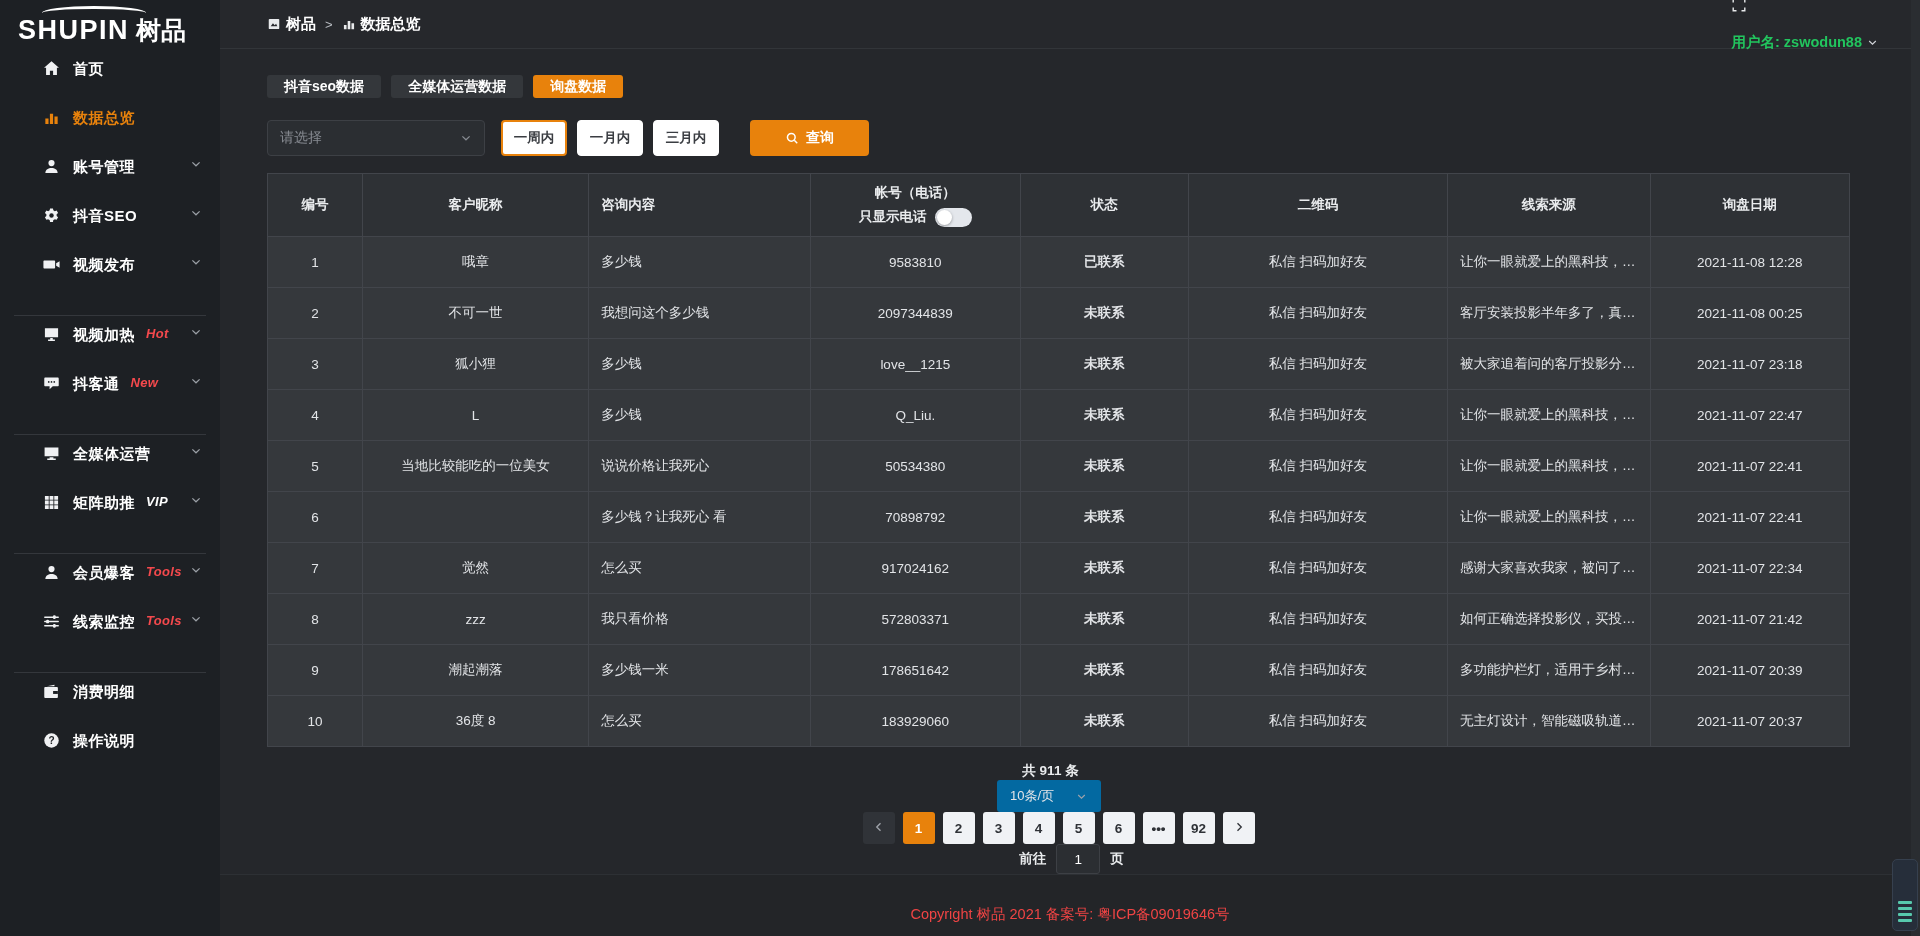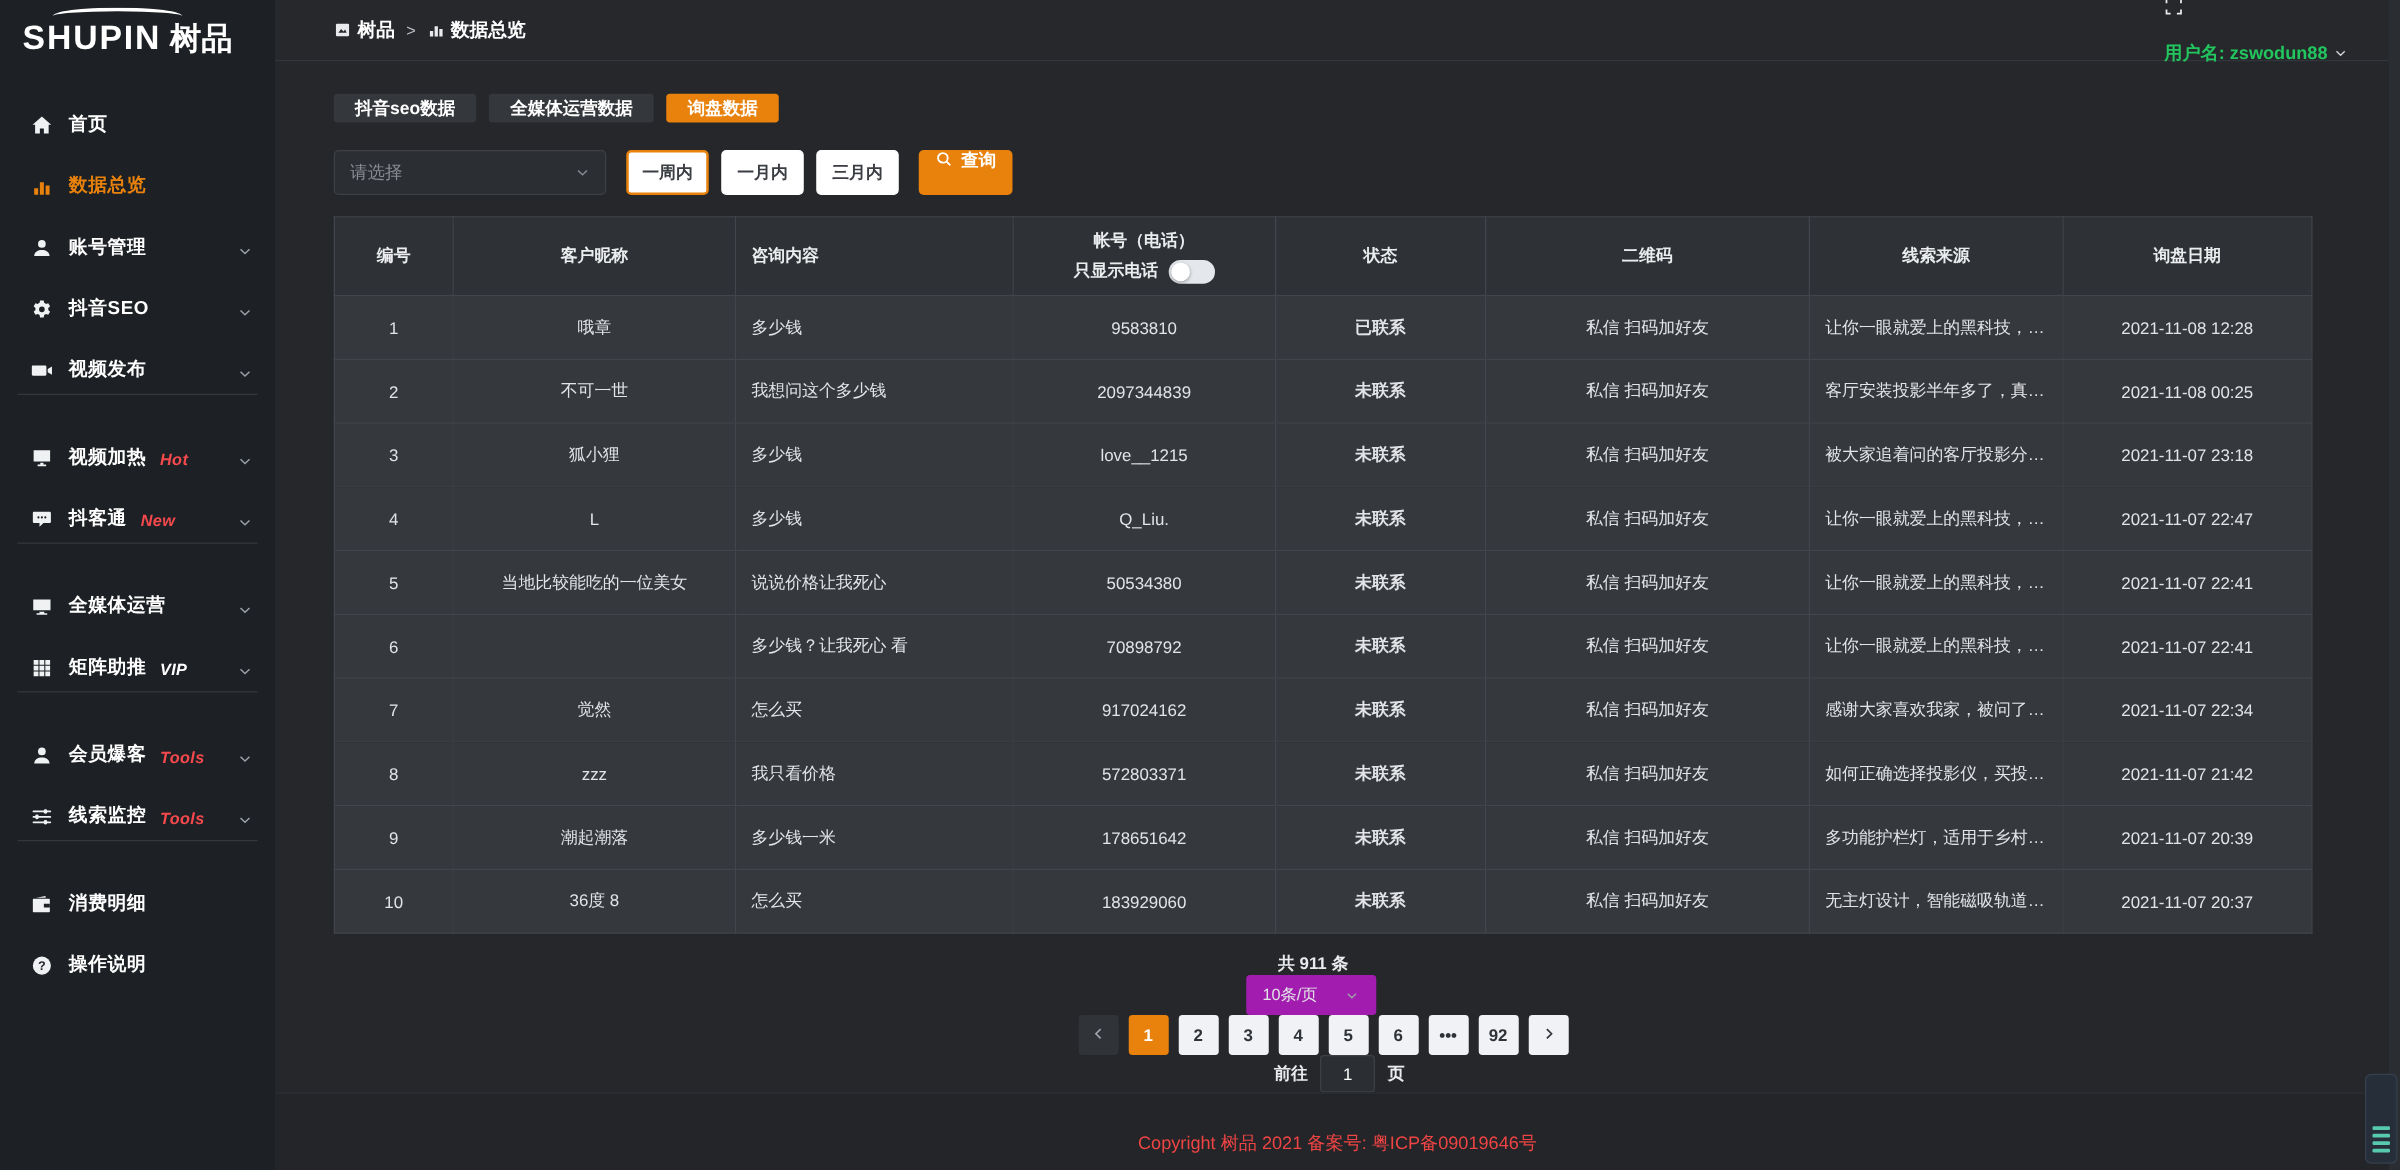--- a/index.html
+++ b/index.html
@@ -6,21 +6,21 @@
   html,body { width: 1920px; height: 936px; overflow: hidden; }
   body { display: flex; background: #25272b; font-family: "Liberation Sans", sans-serif; }
 
   
   .sidebar { width: 220px; min-width: 220px; background: #1d2024; display: flex; flex-direction: column; }
   .logo { height: 60px; display: flex; align-items: center; padding-left: 18px; gap: 7px; position: relative; }
   .logo-en { font-size: 27px; font-weight: bold; color: #fff; letter-spacing: 1.5px; }
   .logo-cn { font-size: 25px; font-weight: bold; color: #fff; }
   .logo-arc { position: absolute; top: 6px; left: 42px; width: 104px; height: 14px; border-top: 3px solid #fff; border-radius: 50%; }
   .side-menu { flex: 1; padding-top: 0; }
-  .side-item { height: 49px; display: flex; align-items: flex-end; padding: 0 18px 0 25px; color: #fff; cursor: pointer; }
+  .side-item { height: 49px; display: flex; align-items: flex-start; padding: 0 18px 0 43px; color: #fff; cursor: pointer; }
   .si-icon { width: 18px; display: flex; color: #f0f1f3; margin-right: 12px; }
   .si-icon svg { width: 17px; height: 17px; }
   .si-label { font-size: 15px; font-weight: 600; letter-spacing: .5px; }
   .side-item.active .si-icon, .side-item.active .si-label { color: #e8820c; }
   .si-badge { font-size: 13px; font-weight: bold; font-style: italic; margin-left: 11px; letter-spacing: .3px; }
   .si-chevron { margin-left: auto; color: #9ba0a7; display: flex; }
   .si-chevron svg { width: 12px; height: 12px; }
   .side-divider { height: 1px; background: #34373c; margin: 10px 14px; }
 
   
@@ -44,42 +44,42 @@
   .tab-btn { height: 23px; padding: 0 17px; background: #34373b; color: #fff; font-size: 14px; font-weight: 600; border: none; border-radius: 3px; cursor: pointer; font-family: inherit; }
   .tab-btn.active { background: #e8820c; }
 
   .filters { display: flex; align-items: center; margin-top: 22px; }
   .select { width: 218px; height: 36px; background: #2b2e32; border: 1px solid #3d4045; border-radius: 4px; display: flex; align-items: center; padding: 0 12px; color: #878b92; font-size: 14px; cursor: pointer; margin-right: 16px; }
   .sel-chevron { margin-left: auto; display: flex; color: #878b92; }
   .sel-chevron svg { width: 12px; height: 12px; }
   .range-group { display: flex; gap: 10px; }
   .range-btn { width: 66px; height: 36px; background: #fff; color: #3a3d42; font-size: 13.5px; font-weight: 600; border: 1px solid #fff; border-radius: 4px; cursor: pointer; font-family: inherit; }
   .range-btn.active { border: 2px solid #e8820c; }
-  .query-btn { margin-left: 16px; height: 36px; padding: 0 13px; background: #e8820c; color: #fff; border: none; border-radius: 4px; font-size: 14px; font-weight: 600; display: flex; align-items: flex-start; gap: 7px; cursor: pointer; font-family: inherit; }
+  .query-btn { margin-left: 31px; height: 36px; padding: 0 35px; background: #e8820c; color: #fff; border: none; border-radius: 4px; font-size: 14px; font-weight: 600; display: flex; align-items: center; gap: 7px; cursor: pointer; font-family: inherit; }
   .q-icon { display: flex; }
   .q-icon svg { width: 14px; height: 14px; }
 
   .data-table { width: 100%; border-collapse: collapse; margin-top: 17px; table-layout: fixed; }
   .data-table th, .data-table td { border: 1px solid #42454b; font-size: 13.5px; color: #e2e4e7; padding: 0 12px; height: 51px; overflow: hidden; white-space: nowrap; text-align: center; }
   .data-table th { background: #2e3135; height: 63px; font-weight: 600; color: #eaecee; }
   .data-table td { background: #35383c; }
   .data-table th:nth-child(3), .data-table td:nth-child(3), .data-table td:nth-child(7) { text-align: left; }
   .w0{width:6%} .w1{width:14.3%} .w2{width:14%} .w3{width:13.3%} .w4{width:10.6%} .w5{width:16.4%} .w6{width:12.8%} .w7{width:12.6%}
   .toggle-line { display: flex; align-items: center; justify-content: center; gap: 8px; margin-top: 6px; font-weight: 600; }
   .toggle { width: 37px; height: 19px; border-radius: 10px; background: #e4e7ec; position: relative; display: inline-block; cursor: pointer; }
   .toggle::after { content: ""; position: absolute; top: 2px; left: 2px; width: 15px; height: 15px; border-radius: 50%; background: #fff; box-shadow: 0 1px 3px rgba(0,0,0,.35); }
   .orange { color: #e8820c; }
   .st-pending { color: #e8820c; font-weight: 600; }
   .st-done { font-weight: 600; }
   .trunc { text-overflow: ellipsis; }
   td.orange { cursor: pointer; }
 
   .pager { display: flex; align-items: center; margin-top: 15px; color: #e9ebed; font-size: 13.5px; flex-direction: column; }
   .total-label { font-weight: 600; margin-right: 16px; }
-  .page-size { width: 104px; height: 32px; background: #a21caf; border-radius: 3px; display: flex; align-items: center; justify-content: center; gap: 22px; color: #e2e4e7; font-size: 13px; cursor: pointer; margin-right: 20px; }
+  .page-size { width: 104px; height: 32px; background: #0369a1; border-radius: 3px; display: flex; align-items: center; justify-content: center; gap: 22px; color: #e2e4e7; font-size: 13px; cursor: pointer; margin-right: 20px; }
   .ps-chevron { display: flex; color: #9fa3aa; }
   .ps-chevron svg { width: 11px; height: 11px; }
   .pager-nav { display: flex; gap: 8px; align-items: center; }
   .page-btn { min-width: 32px; height: 32px; border: none; border-radius: 3px; background: #f0f2f5; color: #2f3237; font-size: 13.5px; font-weight: 600; cursor: pointer; font-family: inherit; display: flex; align-items: center; justify-content: center; }
   .page-btn svg { width: 12px; height: 12px; }
   .page-btn.active { background: #e8820c; color: #fff; }
   .page-btn.prev { background: #303338; color: #9fa3aa; }
   .page-list { display: flex; gap: 8px; }
   .goto { display: flex; align-items: center; gap: 10px; margin-left: 26px; font-weight: 600; }
   .goto-input { width: 44px; height: 30px; background: #2b2e32; border: 1px solid #3d4045; border-radius: 3px; color: #fff; text-align: center; font-size: 13.5px; font-family: inherit; }

